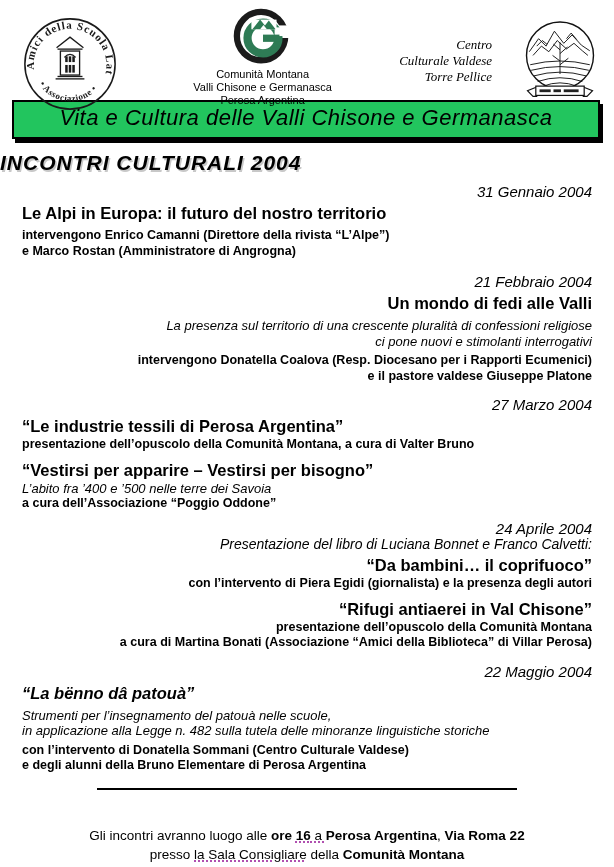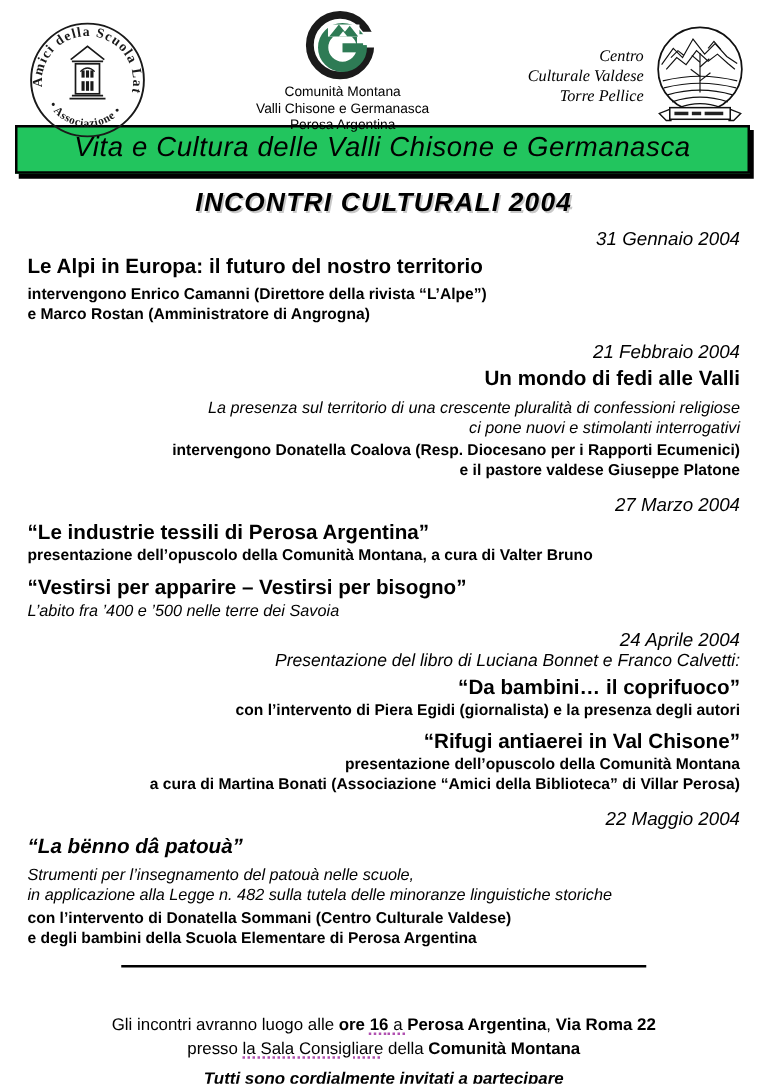--- a/index.html
+++ b/index.html
@@ -6,31 +6,31 @@
   body {
     width:614px; height:867px; background:#ffffff; color:#000;
     font-family:"Liberation Sans","DejaVu Sans",sans-serif;
     overflow:hidden; position:relative;
   }
   
   .header { display:flex; align-items:flex-start; padding:8px 14px 0 22px; height:98px; box-sizing:border-box; }
   .stamp-wrap { width:104px; flex:0 0 auto; margin-top:8px; }
   .center-logo { flex:1 1 auto; display:flex; flex-direction:column; align-items:center; }
   .center-logo .org-line { font-size:11px; line-height:13px; text-align:center; }
-  .right-logo { flex:0 0 auto; display:flex; align-items:center; margin-top:10px; }
+  .right-logo { flex:0 0 auto; display:flex; align-items:center; margin-top:10px;gap:23px; }
   .right-name { text-align:right; font-style:italic; font-family:"Liberation Serif","DejaVu Serif",serif; font-size:13px; line-height:16px; margin-right:5px; white-space:nowrap; }
   
   .banner {
     margin:2px 14px 0 12px; border:2px solid #000; box-shadow:3px 4px 0 #000;
     text-align:center; font-style:italic; font-size:22px; letter-spacing:0.5px;
     padding:3px 0 6px; background:#22c55e;
   }
   
   .main-title {
-    text-align:center; margin-top:12px; font-size:21px; font-weight:bold; font-style:italic;
+    text-align:left; margin-top:12px; font-size:21px; font-weight:bold; font-style:italic;
     letter-spacing:1px; text-shadow:1.5px 1.5px 0 #c8c8c8;
   }
   
   .events { padding:0 22px; }
   .event { margin-top:8px; }
   .event.r { text-align:right; }
   .date { font-style:italic; font-size:15px; line-height:17px;text-align:right; }
   .evt-title { font-weight:bold; font-size:16.5px; line-height:21px; margin-top:3px; }
   .evt-title.it { font-style:italic; }
   .detail { font-weight:bold; font-size:12.5px; line-height:15.5px; }
@@ -158,39 +158,40 @@
     <div class="detail gap4">intervengono Donatella Coalova (Resp. Diocesano per i Rapporti Ecumenici)</div>
     <div class="detail">e il pastore valdese Giuseppe Platone</div>
   </section>
 
   <section class="event l mt12">
     <div class="date">27 Marzo 2004</div>
     <div class="evt-title">“Le industrie tessili di Perosa Argentina”</div>
     <div class="detail">presentazione dell’opuscolo della Comunità Montana, a cura di Valter Bruno</div>
     <div class="evt-title gap7">“Vestirsi per apparire – Vestirsi per bisogno”</div>
     <div class="sub">L’abito fra ’400 e ’500 nelle terre dei Savoia</div>
+    <div class="detail">a cura dell’Associazione “Poggio Oddone”</div>
   </section>
 
   <section class="event r mt16">
     <div class="date">24 Aprile 2004</div>
     <div class="sub" style="font-size:14px;">Presentazione del libro di Luciana Bonnet e Franco Calvetti:</div>
     <div class="evt-title">“Da bambini… il coprifuoco”</div>
     <div class="detail">con l’intervento di Piera Egidi (giornalista) e la presenza degli autori</div>
     <div class="evt-title gap7">“Rifugi antiaerei in Val Chisone”</div>
     <div class="detail">presentazione dell’opuscolo della Comunità Montana</div>
     <div class="detail">a cura di Martina Bonati (Associazione “Amici della Biblioteca” di Villar Perosa)</div>
   </section>
 
   <section class="event l mt12">
     <div class="date">22 Maggio 2004</div>
     <div class="evt-title it">“La bënno dâ patouà”</div>
     <div class="sub gap4">Strumenti per l’insegnamento del patouà nelle scuole,</div>
     <div class="sub">in applicazione alla Legge n. 482 sulla tutela delle minoranze linguistiche storiche</div>
     <div class="detail gap4">con l’intervento di Donatella Sommani (Centro Culturale Valdese)</div>
-    <div class="detail">e degli bambini della Scuola Elementare di Perosa Argentina</div>
+    <div class="detail">e degli alunni della Bruno Elementare di Perosa Argentina</div>
   </section>
 </div>
 
 <hr class="divider">
 
 <div class="footer">
   <div><span>Gli incontri avranno luogo alle </span><span class="b">ore </span><span class="b sq">16</span><span class="sq"> a </span><span class="b">Perosa Argentina</span><span>, </span><span class="b">Via Roma 22</span></div>
   <div><span>presso </span><span class="sq">la Sala Consigliare</span><span> della </span><span class="b">Comunità Montana</span></div>
   <div class="invite">Tutti sono cordialmente invitati a partecipare</div>
 </div>

